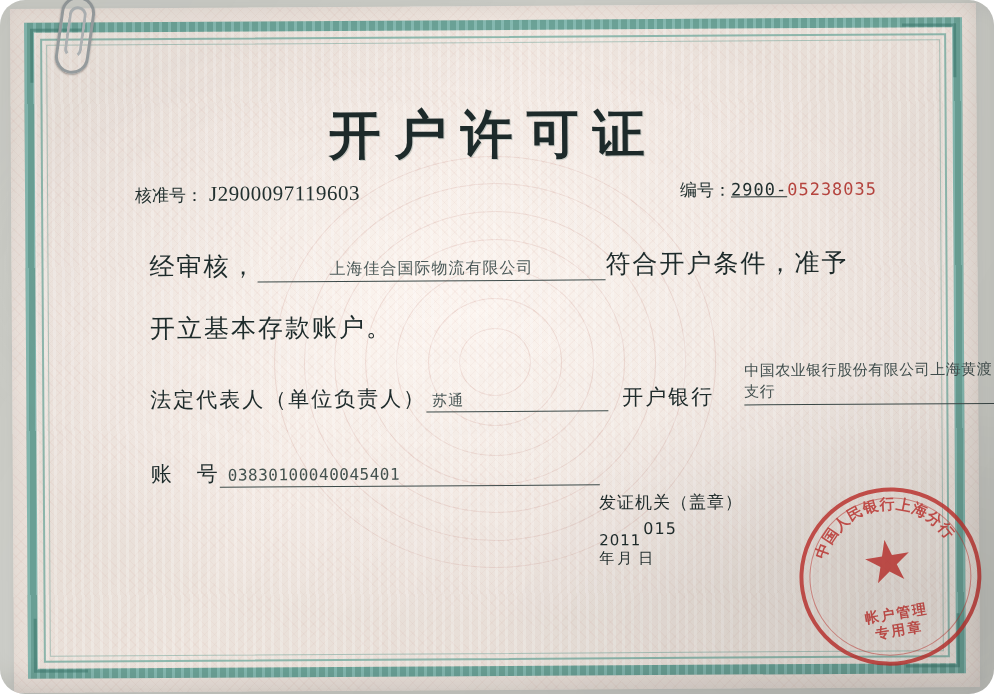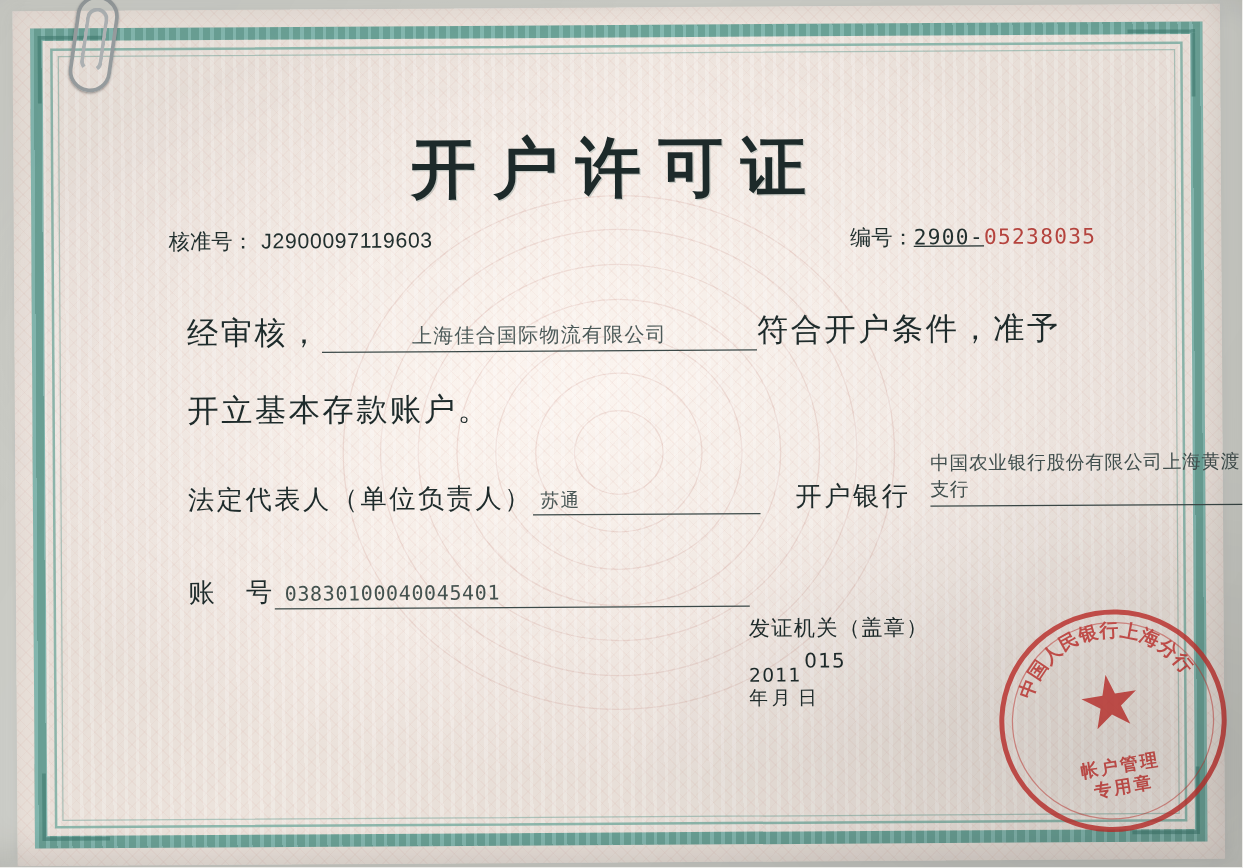--- a/index.html
+++ b/index.html
@@ -14,20 +14,21 @@
     font-family: "DejaVu Sans", "Liberation Sans", sans-serif;
   }
 
   
   #photo {
     position: relative;
     width: 994px;
     height: 694px;
     background: #d9dad4;
     overflow: hidden;
+    border-radius: 25px;
   }
   
   #photo::after {
     content: "";
     position: absolute;
     inset: 0;
     pointer-events: none;
     background:
       radial-gradient(ellipse 70% 55% at 42% 38%, rgba(255,255,255,0.22), rgba(255,255,255,0) 70%),
       radial-gradient(ellipse 60% 50% at 92% 88%, rgba(0,0,0,0.10), rgba(0,0,0,0) 70%),
@@ -154,22 +155,22 @@
     font-size: 17px;
     color: #22302f;
   }
   .row-code .approval {
     position: absolute;
     left: 0;
     top: 0;
     white-space: nowrap;
   }
   .row-code .approval .val {
-    font-family: Liberation Sans, sans-serif;
-    font-size: 17px;
+    font-family: Liberation Serif, serif;
+    font-size: 21px;
     letter-spacing: .5px;
     margin-left: 6px;
   }
   .row-code .serial {
     position: absolute;
     right: 14px;
     top: 0;
     white-space: nowrap;
   }
   .row-code .serial .num {
@@ -226,21 +227,20 @@
     text-align: left;
     padding-left: 6px;
     padding-bottom: 1px;
     letter-spacing: 1px;
   }
   .line-rep .bank-label {
     position: absolute;
     left: 472px;
     top: 0;
     white-space: nowrap;
-    margin-left: 14px;
   }
   .bank-fill {
     position: absolute;
     left: 594px;
     top: -22px;
     width: 262px;
     font-size: 15px;
     line-height: 21px;
     color: #42504f;
     letter-spacing: .5px;

